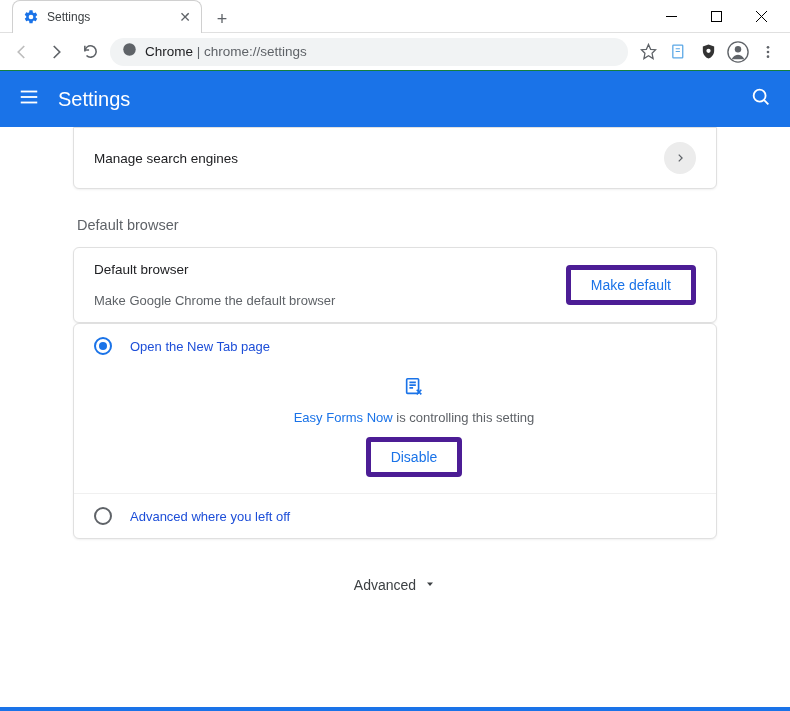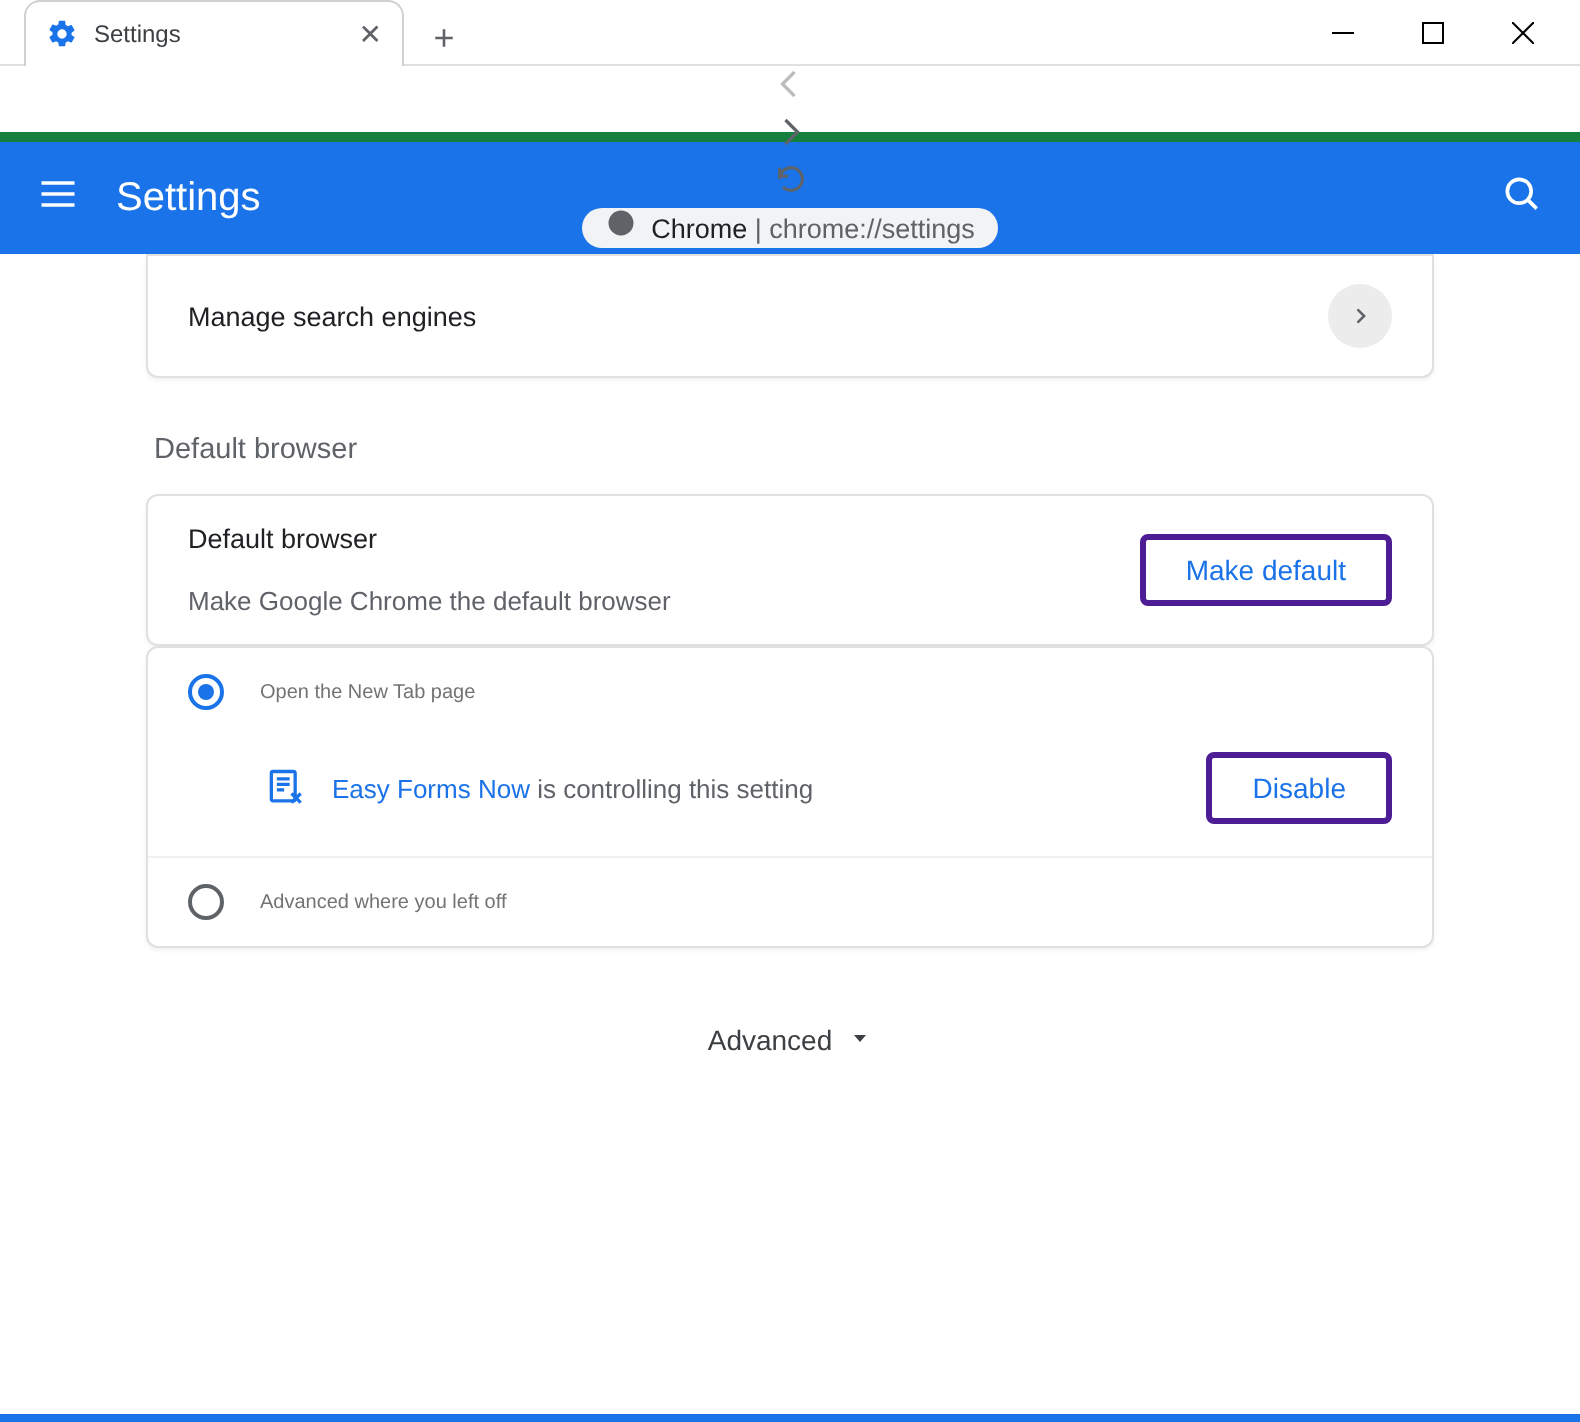--- a/index.html
+++ b/index.html
@@ -10,21 +10,21 @@
     .win-btn { width: 45px; height: 33px; display: flex; align-items: center; justify-content: center; color: #000; }
     .win-btn svg { display:block; }
     .tab-strip { position: absolute; left: 12px; bottom: -1px; display: flex; align-items: flex-end; gap: 6px; }
     .tab { height: 33px; background: #fff; border: 1px solid #d0d0d0; border-bottom: none; border-radius: 8px 8px 0 0; display: flex; align-items: center; padding: 0 10px 0 10px; gap: 8px; min-width: 190px; }
     .tab-favicon { width: 16px; height: 16px; color: #1a73e8; }
     .tab-title { font-size: 12px; color: #3c4043; flex: 1; }
     .tab-close { font-size: 14px; color: #5f6368; line-height: 1; }
     .new-tab { width: 28px; height: 28px; display: flex; align-items: center; justify-content: center; font-size: 18px; color: #5f6368; }
 
     
-    .toolbar { height: 38px; background: #fff; display: flex; align-items: center; padding: 0 8px; gap: 6px; border-bottom: 5px solid #15803d; flex-direction: column; }
+    .toolbar { height: 38px; background: #fff; display: flex; align-items: center; padding: 0 8px; gap: 6px; border-bottom: 1px solid #15803d; }
     .tool-icon { width: 28px; height: 28px; display: flex; align-items: center; justify-content: center; color: #5f6368; border-radius: 50%; }
     .tool-icon svg { display:block; }
     .omnibox { flex: 1; height: 28px; background: #f1f3f4; border-radius: 14px; display: flex; align-items: center; padding: 0 12px; gap: 8px; }
     .omnibox-label { font-size: 13.5px; color: #5f6368; }
     .omnibox-label .origin { color: #202124; }
     .right-icons { display: flex; align-items: center; gap: 2px; }
 
     
     .settings-header { height: 56px; background: #1a73e8; color: #fff; display: flex; align-items: center; padding: 0 18px; gap: 18px; }
     .settings-title { font-size: 20px; font-weight: 400; flex: 1; }
@@ -38,29 +38,29 @@
 
     .card { background: #fff; border: 1px solid #e0e0e0; border-radius: 6px; box-shadow: 0 1px 2px rgba(60,64,67,.08); }
     .row { display: flex; align-items: center; padding: 14px 20px; }
     .row-body { flex: 1; }
     .row-title { font-size: 13.5px; color: #202124; }
     .row-sub { font-size: 13px; color: #5f6368; margin-top: 16px; }
     .arrow-btn { width: 32px; height: 32px; border-radius: 50%; background: #ececec; display: flex; align-items: center; justify-content: center; color: #5f6368; }
 
     .section-label { font-size: 14.5px; color: #5f6368; margin: 28px 0 14px 4px; }
 
-    .outline-btn { border: 3px solid #4c1d95; color: #1a73e8; font-size: 14px; font-weight: 500; padding: 7px 20px; border-radius: 4px; background: #fff; }
+    .outline-btn { border: 5px solid #4c1d95; color: #1a73e8; font-size: 14px; font-weight: 500; padding: 7px 20px; border-radius: 4px; background: #fff; }
 
     .radio-row { display: flex; align-items: center; gap: 18px; padding: 13px 20px; }
     .radio { width: 18px; height: 18px; border: 2px solid #5f6368; border-radius: 50%; flex-shrink: 0; position: relative; }
     .radio.checked { border-color: #1a73e8; }
     .radio.checked::after { content: ""; position: absolute; inset: 3px; background: #1a73e8; border-radius: 50%; }
-    .radio-label { font-size: 10px; color: #737373; }
-
-    .notice-row { display: flex; align-items: center; gap: 12px; padding: 8px 20px 16px 58px; }
+    .radio-label { font-size: 13px; color: #1d4ed8; }
+
+    .notice-row { display: flex; align-items: center; gap: 12px; padding: 8px 20px 16px 58px; flex-direction: column; }
     .notice-icon { width: 22px; height: 22px; color: #1a73e8; flex-shrink:0; }
     .notice-text { font-size: 13px; color: #5f6368; flex: 1; }
     .notice-text .ext { color: #1a73e8; }
 
     .advanced-row { display: flex; align-items: flex-end; justify-content: center; gap: 8px; margin-top: 38px; color: #3c4043; font-size: 14px; }
 
     .bottom-border { height: 4px; background: #1a73e8; }
   </style>
 </head>
 <body>

